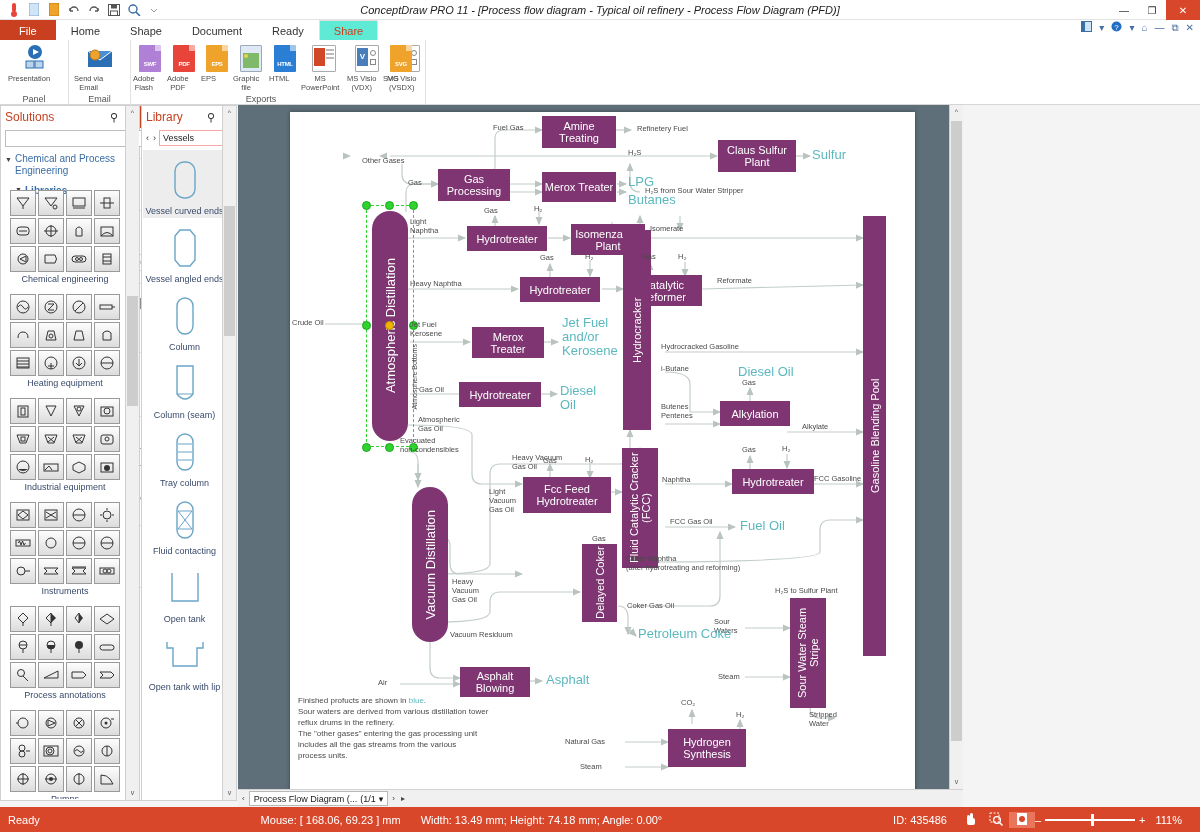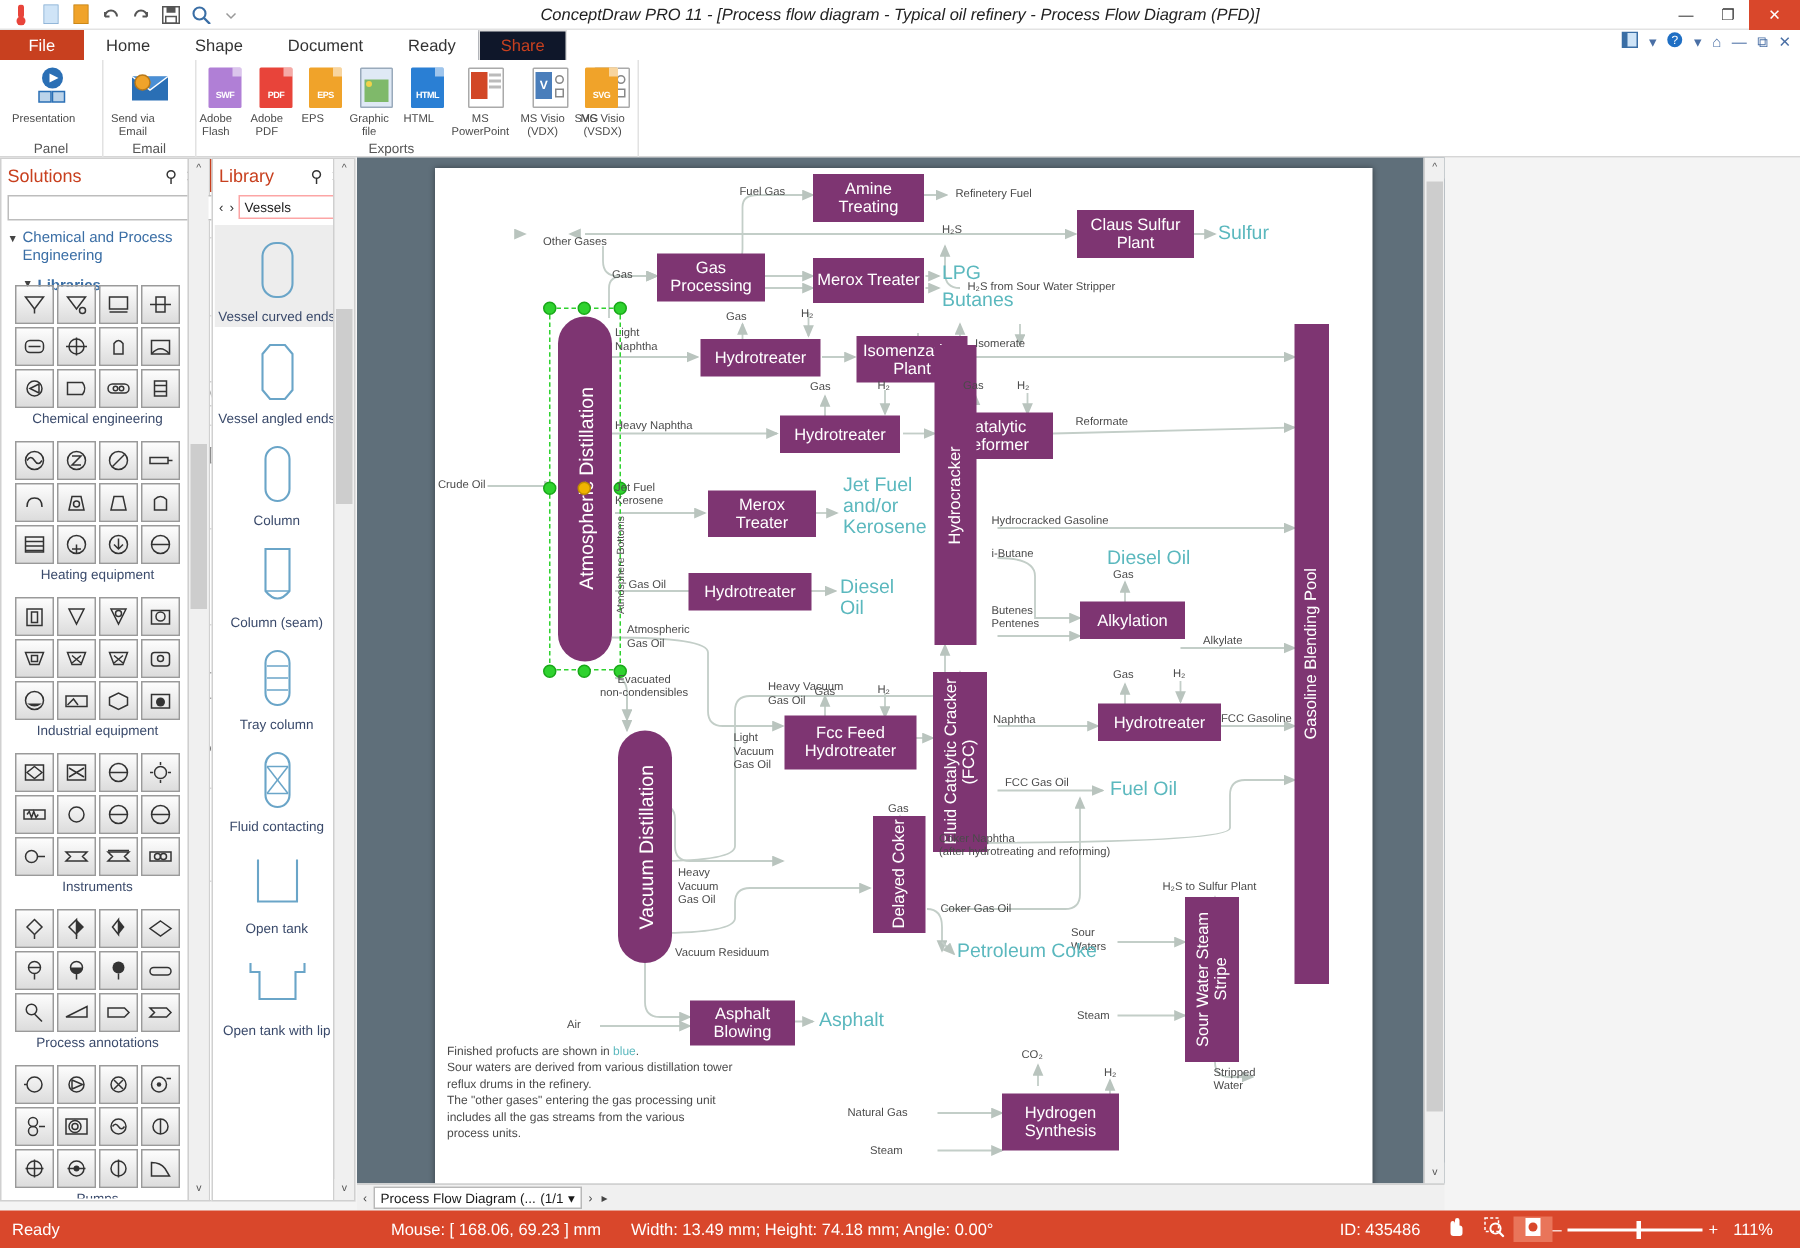--- a/index.html
+++ b/index.html
@@ -35,21 +35,21 @@
   
   .ribbon-tabs {
     position:absolute; top:20px; left:0; width:1200px; height:20px;
     background:#ffffff; display:flex; align-items:flex-end;
   }
   .rtab {
     height:20px; line-height:20px; padding:0 14px; font-size:11px; color:#333;
     cursor:pointer; border:1px solid transparent; border-bottom:none;
   }
   .rtab.file { background:#c8401f; color:#fff; padding:0 18px; }
-  .rtab.active { color:#c8401f; background:#0f172a; border-color:#e0e0e0; }
+  .rtab.active { color:#c8401f; background:#5eead4; border-color:#e0e0e0; }
   .ribbon-right { position:absolute; right:4px; top:1px; display:flex; align-items:center; gap:3px; }
   .ribbon-right .ic { font-size:10px; color:#4a6fa5; cursor:pointer; padding:0 2px; }
 
   
   .ribbon {
     position:absolute; top:40px; left:0; width:1200px; height:65px;
     background:#ffffff; border-bottom:1px solid #d6d6d6;
   }
   .rgroup { position:absolute; top:0; height:65px; border-right:1px solid #e2e2e2; }
   .rgroup-label {
@@ -1228,21 +1228,21 @@
           <div class="lbl" style="left:427px;top:164px;">Reformate</div>
           <div class="lbl" style="left:352px;top:140px;">Gas</div>
           <div class="lbl" style="left:388px;top:140px;">H₂</div>
           <div class="lbl" style="left:120px;top:208px;">Jet Fuel
 Kerosene</div>
           <div class="lbl vert" style="left:120px;top:232px;font-size:7px;">Atmosphere Bottoms</div>
           <div class="lbl" style="left:129px;top:273px;">Gas Oil</div>
           <div class="lbl" style="left:2px;top:206px;">Crude Oil</div>
           <div class="lbl" style="left:128px;top:303px;">Atmospheric
 Gas Oil</div>
-          <div class="lbl" style="left:110px;top:336px;text-align:center;">Evacuated
+          <div class="lbl" style="left:110px;top:324px;">Evacuated
 non-condensibles</div>
           <div class="lbl" style="left:222px;top:341px;">Heavy Vacuum
 Gas Oil</div>
           <div class="lbl" style="left:199px;top:375px;">Light
 Vacuum
 Gas Oil</div>
           <div class="lbl" style="left:253px;top:344px;">Gas</div>
           <div class="lbl" style="left:295px;top:343px;">H₂</div>
           <div class="lbl" style="left:371px;top:230px;">Hydrocracked Gasoline</div>
           <div class="lbl" style="left:371px;top:252px;">i-Butane</div>

